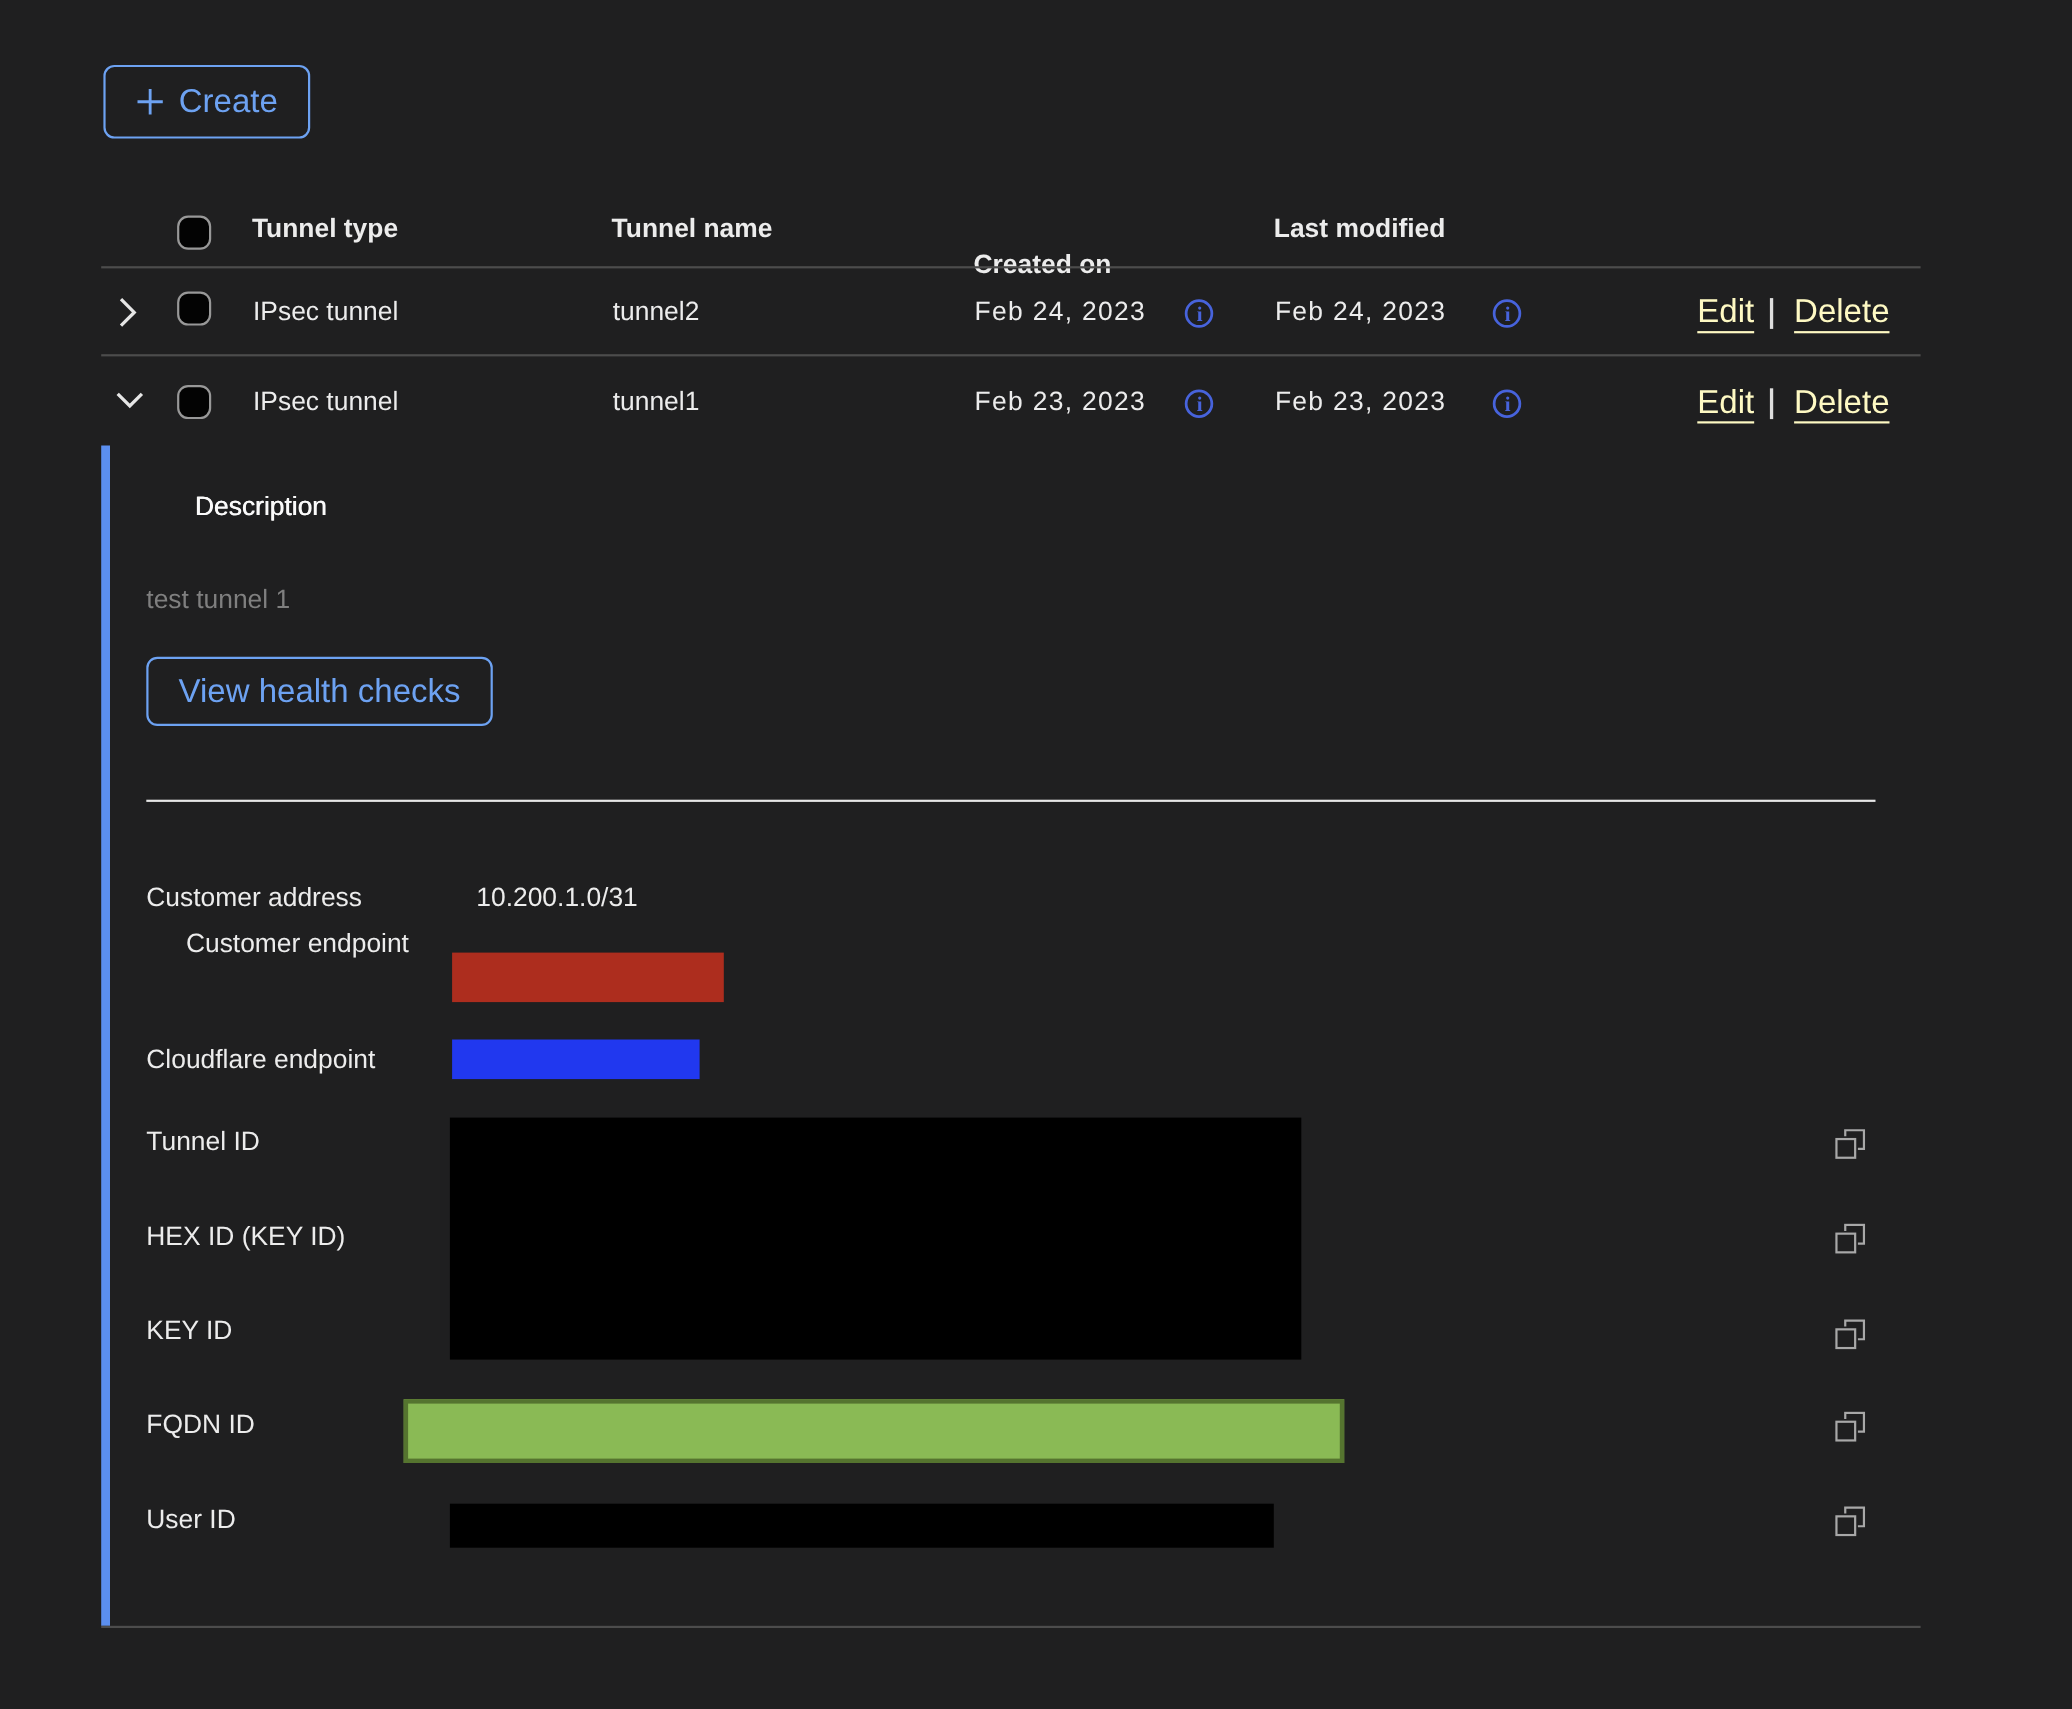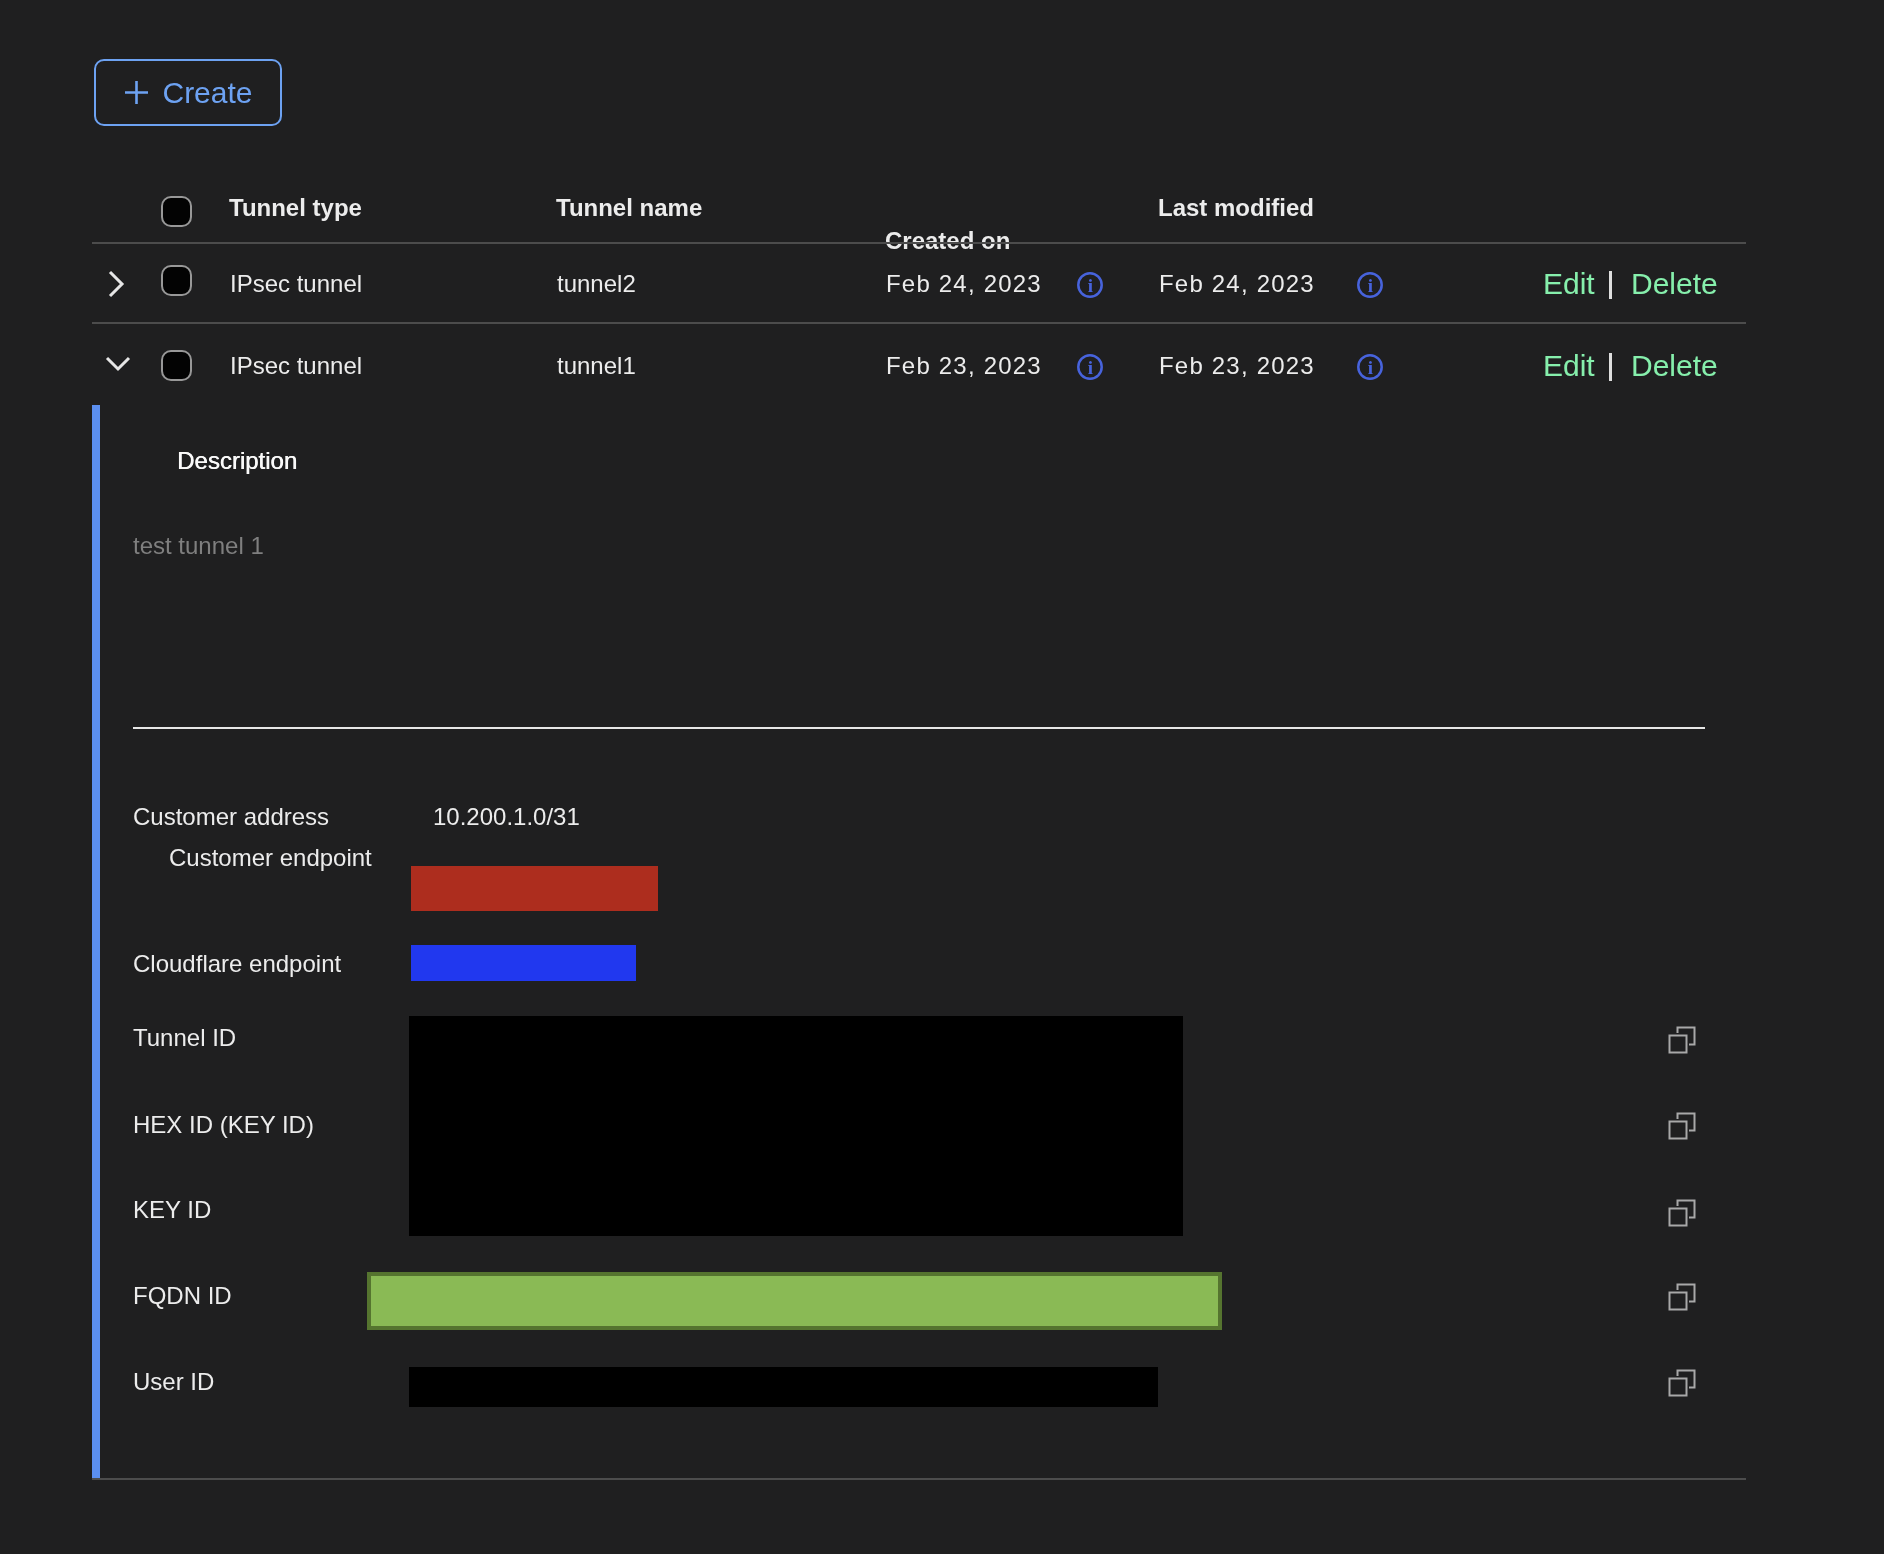--- a/index.html
+++ b/index.html
@@ -1,20 +1,20 @@
 <!DOCTYPE html>
 <html><head><meta charset="utf-8"><style>
 html,body{margin:0;padding:0;background:#1f1f20;}
 #c{position:relative;width:1884px;height:1554px;background:#1f1f20;font-family:"Liberation Sans",sans-serif;overflow:hidden;}
 .t{position:absolute;font-size:24px;line-height:36px;color:#ececec;white-space:nowrap;}
 .b{font-weight:bold;}
 .gray{color:#7f7f7f;}
 .hr{position:absolute;background:#4c4c4c;height:2px;}
 .cb{position:absolute;width:31px;height:31px;box-sizing:border-box;border:2.5px solid #989898;border-radius:10px;background:#030303;}
-.link{position:absolute;font-size:30px;line-height:36px;color:#86efac;text-underline-offset:8px;text-decoration-thickness:2px;white-space:nowrap;}
+.link{position:absolute;font-size:30px;line-height:36px;color:#fef9c3;text-decoration:underline;text-underline-offset:8px;text-decoration-thickness:2px;white-space:nowrap;}
 .btn{position:absolute;box-sizing:border-box;border:2px solid #6da2f2;border-radius:10px;display:flex;align-items:center;justify-content:center;color:#6da2f2;font-size:30px;}
 .ic{position:absolute;}
 .box{position:absolute;}
 </style></head><body>
 <div id="c">
 
 <div class="btn" style="left:94px;top:59px;width:188px;height:67px;gap:12px;">
 <svg class="" width="27" height="27" viewBox="0 0 27 27">
         <path d="M13.5 2 V25 M2 13.5 H25" stroke="#6da2f2" stroke-width="2.6" fill="none"></path>
       </svg>
@@ -65,20 +65,21 @@
       <circle cx="14" cy="14" r="11.7" stroke="#4763dc" stroke-width="2.5" fill="none"></circle>
       <text x="14.5" y="21" font-family="Liberation Serif" font-size="19" font-weight="bold" fill="#4763dc" text-anchor="middle">i</text>
     </svg>
 <div class="link" style="left:1543px;top:348px;">Edit</div>
 <div class="box" style="left:1609px;top:353px;width:3px;height:28px;background:#dedede;"></div>
 <div class="link" style="left:1631px;top:348px;">Delete</div>
 
 <div class="box" style="left:92px;top:405px;width:8px;height:1073px;background:#5b8ff0;"></div>
 <div class="t" style="left:133px;top:443px;color:#fafafa;text-shadow:0.5px 0 0 #fafafa;margin-left:44px;">Description</div>
 <div class="t gray" style="left:133px;top:528px;">test tunnel 1</div>
+<div class="btn" style="left:133px;top:597px;width:315px;height:63px;">View health checks</div>
 <div class="box" style="left:133px;top:727px;width:1572px;height:2px;background:#e6e6e6;"></div>
 
 <div class="t" style="left:133px;top:799px;">Customer address</div>
 <div class="t" style="left:433px;top:799px;">10.200.1.0/31</div>
 
 <div class="t" style="left:133px;top:840px;margin-left:36px;">Customer endpoint</div>
 <div class="box" style="left:411px;top:866px;width:247px;height:45px;background:#ad2d1e;"></div>
 
 <div class="t" style="left:133px;top:946px;">Cloudflare endpoint</div>
 <div class="box" style="left:411px;top:945px;width:225px;height:36px;background:#2138ef;"></div>

